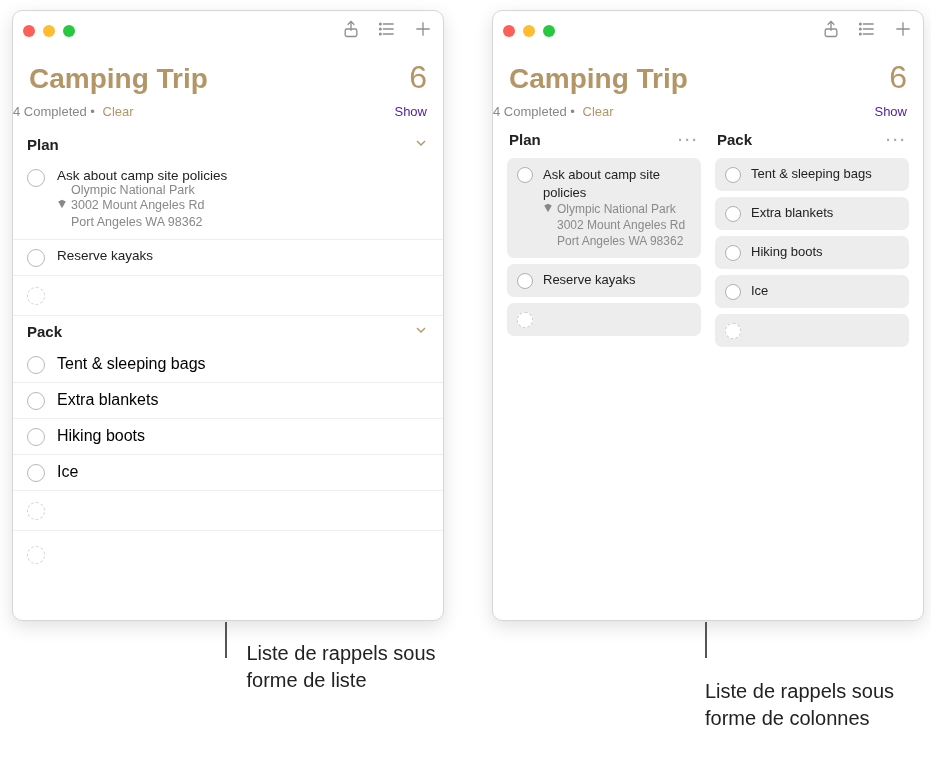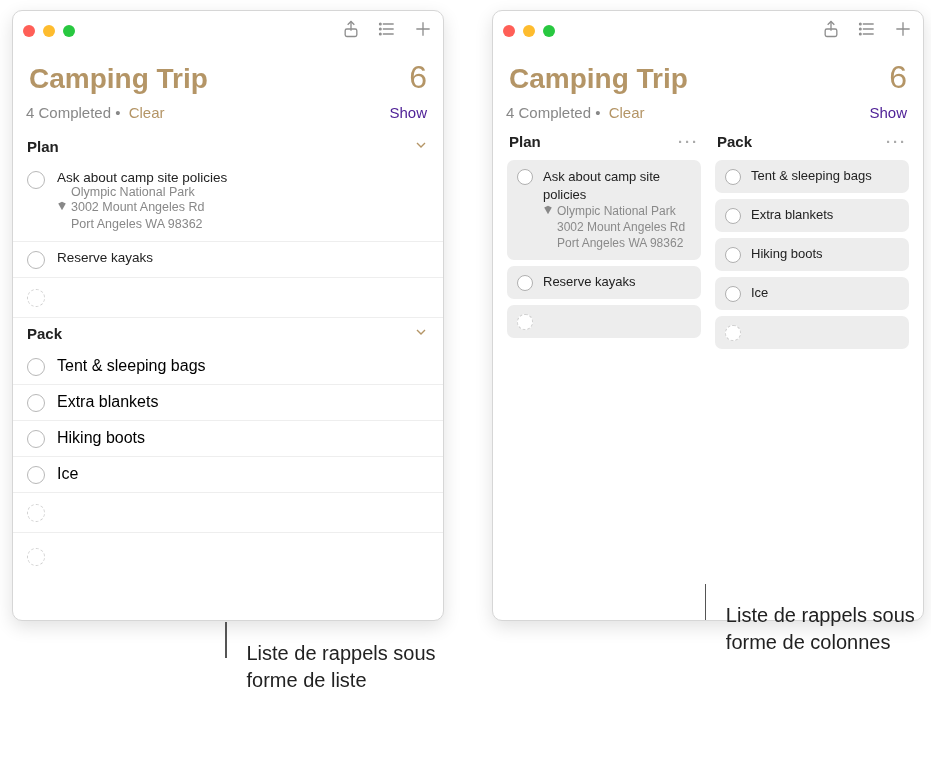--- a/index.html
+++ b/index.html
@@ -49,23 +49,23 @@
     font-weight: 700;
     color: #b49566;
   }
   .header .count {
     font-size: 32px;
     font-weight: 400;
     color: #b49566;
   }
 
   .subhead {
-    padding: 4px 16px 10px 13px;
+    padding: 4px 16px 10px 0;
     display:flex; justify-content:space-between; align-items:center;
-    font-size: 15px;
+    font-size: 13px;
   }
   .subhead .left { color:#888; }
   .subhead .clear { color:#b49566; margin-left:4px; cursor:pointer; }
   .subhead .show { color:#4c1d95; cursor:pointer; }
 
   
   .section-head {
     padding: 6px 14px 6px 14px;
     display:flex; align-items:center; justify-content:space-between;
     font-weight: 700; font-size: 15px; color:#222;
@@ -126,21 +126,21 @@
     position:absolute;
     display:flex; align-items:flex-start; gap:20px;
   }
   .callout .line {
     width:1.5px; height:36px; background:#555; margin-top:-18px;
   }
   .callout .text {
     font-size:20px; color:#222; line-height:1.35; max-width:210px;
   }
   .co-left { left:225px; top:640px; }
-  .co-right { left:705px; top:602px; }
+  .co-right { left:705px; top:640px;flex-direction:column; }
 </style>
 </head>
 <body>
 
 <div class="window win-left">
   <div class="titlebar">
     <div class="traffic">
       <div class="tl-dot tl-close"></div>
       <div class="tl-dot tl-min"></div>
       <div class="tl-dot tl-max"></div>

